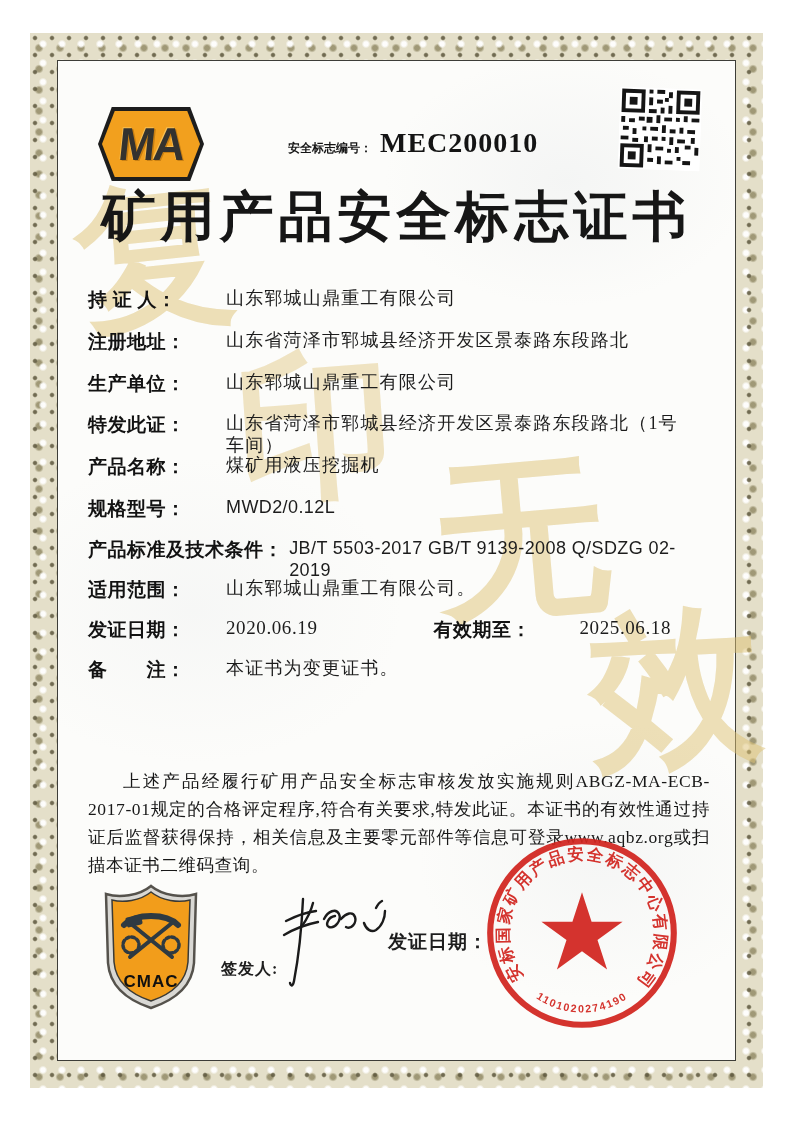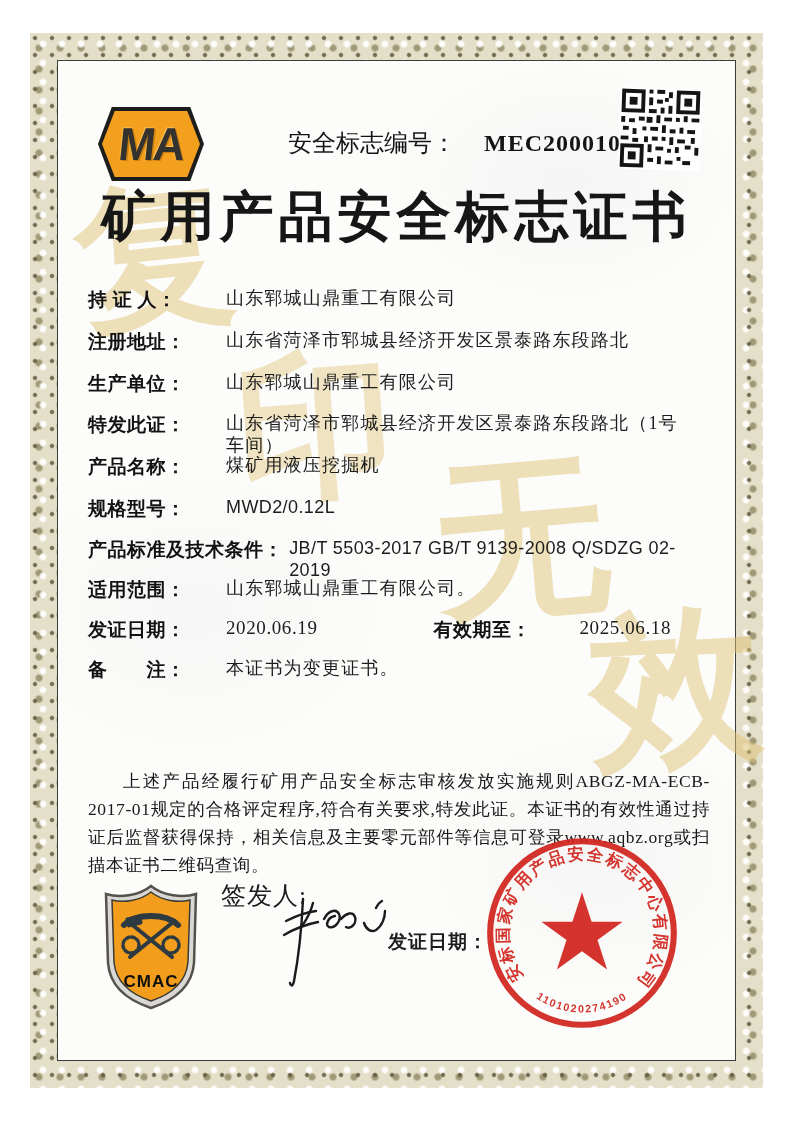--- a/index.html
+++ b/index.html
@@ -39,23 +39,23 @@
   .ma-badge{position:absolute;left:40px;top:46px;width:106px;height:74px;z-index:2;
     background:#1d1d1d;
     clip-path:polygon(0 50%,13% 0,87% 0,100% 50%,87% 100%,13% 100%);
     display:flex;align-items:center;justify-content:center;}
   .ma-badge .inner{position:absolute;inset:4px;background:#f2a01e;
     clip-path:polygon(0 50%,13% 0,87% 0,100% 50%,87% 100%,13% 100%);}
   .ma-badge .ma-text{position:relative;z-index:1;font-family:"Liberation Sans",sans-serif;
     font-weight:900;font-size:44px;color:#33322f;transform:skewX(-6deg) scaleY(1.05);
     letter-spacing:-2px;text-shadow:1.5px 1.5px 0 #c87f12, -1px -1px 0 #f7bf55;}
   .cert-no{position:absolute;left:230px;top:66px;z-index:2;white-space:nowrap;}
-  .cert-no .lbl{font-family:"Liberation Sans",sans-serif;font-weight:400;font-size:24px;color:#141414;}
-  .cert-no .val{font-family:"Liberation Serif",serif;font-weight:700;font-size:24px;color:#141414;
-    margin-left:28px;letter-spacing:1px;text-align:right;}
+  .cert-no .lbl{font-family:"Liberation Sans",sans-serif;font-weight:700;font-size:12px;color:#141414;}
+  .cert-no .val{font-family:"Liberation Serif",serif;font-weight:700;font-size:28px;color:#141414;
+    margin-left:8px;letter-spacing:1px;text-align:right;}
   .qr{position:absolute;left:561px;top:27px;width:82px;height:82px;z-index:2;transform:rotate(2deg);}
   .doc-title{position:absolute;left:0;right:0;top:120px;text-align:center;z-index:2;
     font-family:"Liberation Serif",serif;font-weight:900;font-size:54px;color:#161616;
     letter-spacing:5px;}
   
   .row{position:absolute;left:30px;right:26px;display:flex;z-index:2;align-items:flex-start;}
   .row .lbl{font-family:Liberation Serif, serif;font-weight:700;font-size:19px;
     color:#121212;min-width:138px;white-space:nowrap;letter-spacing:.5px;}
   .row .val{font-family:"Liberation Serif",serif;font-size:18px;color:#1c1c1c;
     letter-spacing:1.2px;line-height:22px;max-width:465px;}
@@ -66,22 +66,22 @@
   .r-dates{top:556px}
   .r-dates .val{font-size:19px;letter-spacing:.6px;}
   .r-dates .lbl2{margin-left:116px;}
   .r-remark{top:596px}
   
   .statement{position:absolute;left:30px;width:622px;top:688px;z-index:2;
     font-family:"Liberation Serif",serif;font-size:17.5px;color:#181818;
     line-height:28px;text-align:justify;text-indent:2em;letter-spacing:.6px;}
   
   .cmac{position:absolute;left:42px;top:822px;width:102px;height:128px;z-index:2;}
-  .signer{position:absolute;left:163px;top:818px;z-index:2;
-    font-family:"Liberation Serif",serif;font-weight:400;font-size:25px;color:#1d1d1d;letter-spacing:1px;}
+  .signer{position:absolute;left:163px;top:898px;z-index:2;
+    font-family:"Liberation Serif",serif;font-weight:700;font-size:16px;color:#1d1d1d;letter-spacing:1px;}
   .signature{position:absolute;left:214px;top:816px;width:125px;height:120px;z-index:2;}
   .issuer{position:absolute;left:330px;top:868px;z-index:2;
     font-family:"Liberation Serif",serif;font-weight:700;font-size:19px;color:#1d1d1d;letter-spacing:1px;}
   .seal{position:absolute;left:422px;top:772px;width:204px;height:200px;z-index:3;opacity:.93;}
 </style>
 </head>
 <body>
 
 <div class="frame">
   <div class="sheet">

